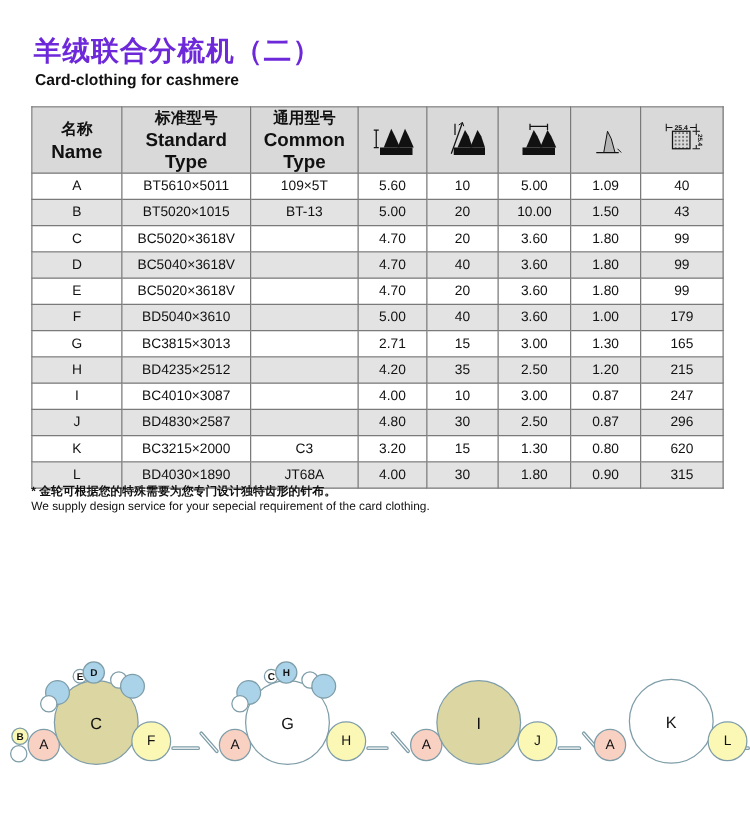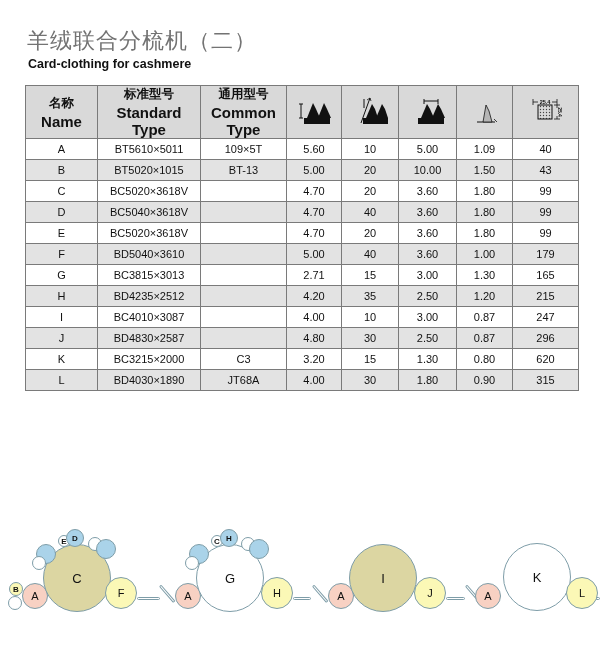--- a/index.html
+++ b/index.html
@@ -1,18 +1,18 @@
 <!DOCTYPE html>
 <html style="--stroke: #7e9da8; --header-bg: #d9d9d9; --row-alt: #e3e3e3; --grid: #7a7a7a;"><head>
 <meta charset="utf-8">
 <style>
   html,body{margin:0;padding:0;}
   body{font-family:"Liberation Sans","DejaVu Sans",sans-serif;background:#fff;}
   .page{position:relative;width:600px;height:660px;background:#fff;overflow:hidden;}
-  .title{position:absolute;left:27px;top:26px;font-size:22px;font-weight:normal;color:#737373;letter-spacing:1px;}
+  .title{position:absolute;left:27px;top:26px;font-size:22px;font-weight:bold;color:#6d28d9;letter-spacing:1px;}
   .subtitle{position:absolute;left:28px;top:57px;font-size:12.5px;font-weight:bold;color:#111;}
   table.spec{position:absolute;left:25px;top:85px;width:553px;border-collapse:collapse;table-layout:fixed;}
   table.spec th,table.spec td{border:1px solid var(--grid,#7a7a7a);padding:0;}
   table.spec thead th{background:var(--header-bg,#d9d9d9);height:41px;vertical-align:middle;}
   .hzh{font-size:12.5px;color:#111;}
   .hen{font-size:15px;color:#111;text-align:center;margin-top:1px;}
   table.spec td{height:20px;font-size:11px;color:#111;text-align:center;vertical-align:middle;background:#fff;}
   table.spec tbody tr:nth-child(even) td{background:var(--row-alt,#e3e3e3);}
   td.al{text-align:left;}
   td.pl14{padding-left:14px;}
@@ -229,20 +229,24 @@
           <td class="al pl18">JT68A</td>
           <td>4.00</td>
           <td>30</td>
           <td>1.80</td>
           <td>0.90</td>
           <td>315</td>
         </tr>
       </tbody>
   </table>
 
+  <div class="footnote">
+    <div class="fn-zh">* 金轮可根据您的特殊需要为您专门设计独特齿形的针布。</div>
+    <div class="fn-en">We supply design service for your sepecial requirement of the card clothing.</div>
+  </div>
 
   <div class="diagrams">
       <div class="dline" style="left: 137px; top: 77px; width: 23px; transform: rotate(0deg);"></div>
       <div class="dline" style="left: 160px; top: 64px; width: 22px; transform: rotate(49deg);"></div>
       <div class="dline" style="left: 293px; top: 77px; width: 18px; transform: rotate(0deg);"></div>
       <div class="dline" style="left: 313px; top: 64px; width: 22px; transform: rotate(49deg);"></div>
       <div class="dline" style="left: 446px; top: 77px; width: 19px; transform: rotate(0deg);"></div>
       <div class="dline" style="left: 466px; top: 64px; width: 22px; transform: rotate(49deg);"></div>
       <div class="dline" style="left: 595px; top: 77px; width: 5px; transform: rotate(0deg);"></div>
       <div class="circle" style="left: 8px; top: 76px; height: 14px; width: 14px; background: rgb(255, 255, 255);"></div>

